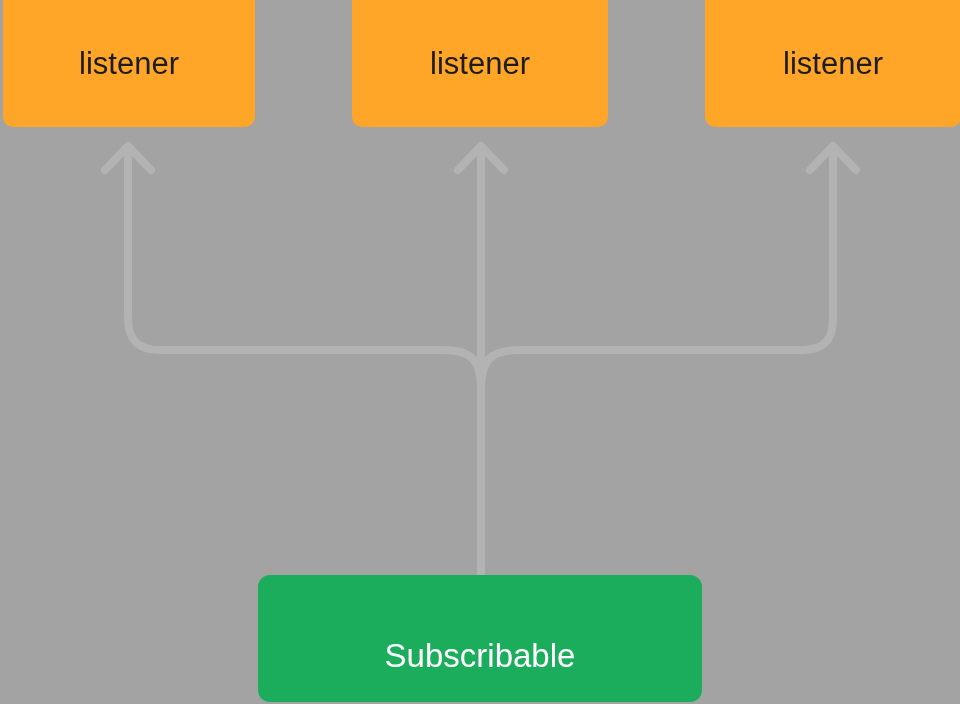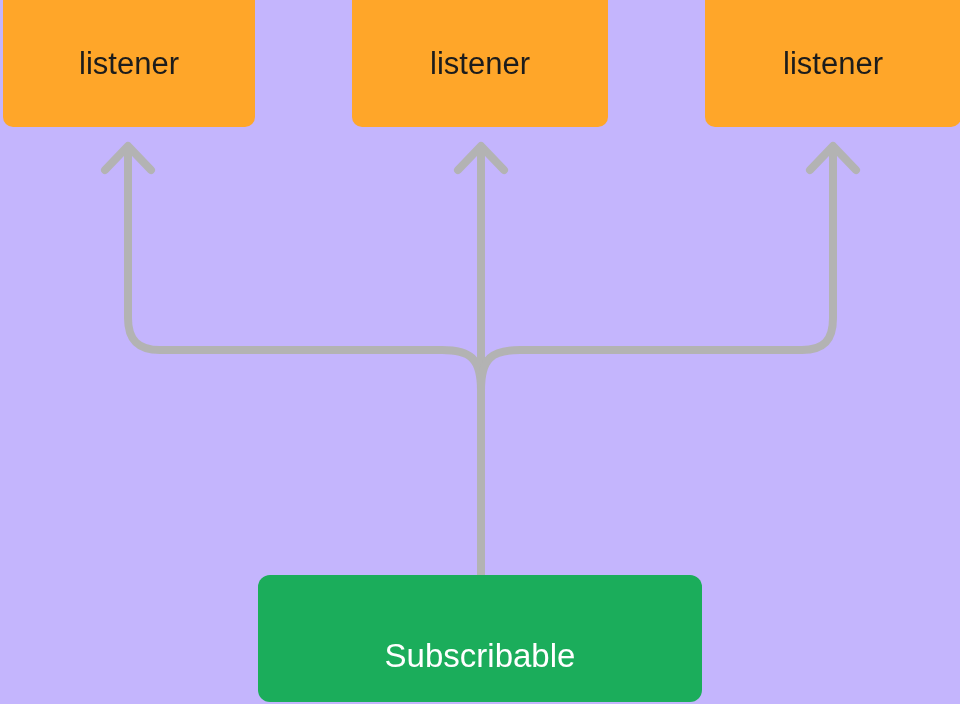--- a/index.html
+++ b/index.html
@@ -10,21 +10,21 @@
   body {
     width: 960px;
     height: 704px;
     overflow: hidden;
     font-family: "Liberation Sans", sans-serif;
   }
   #diagram-canvas {
     position: relative;
     width: 960px;
     height: 704px;
-    background: #c4b5fd;
+    background: #a3a3a3;
   }
   #edges-layer {
     position: absolute;
     left: 0;
     top: 0;
     width: 960px;
     height: 704px;
   }
   .node {
     position: absolute;

